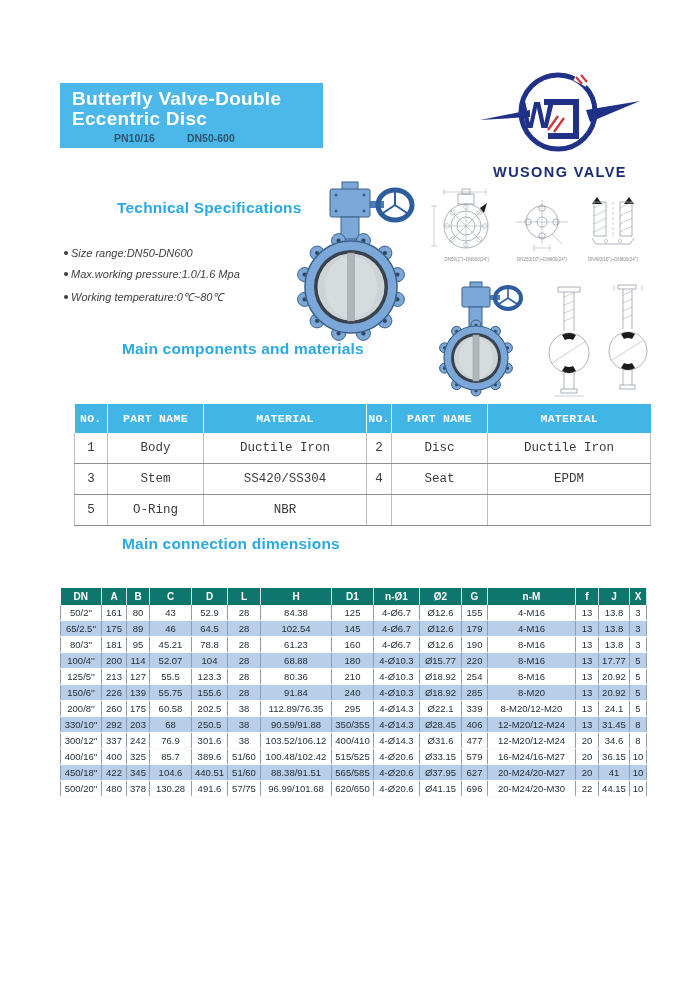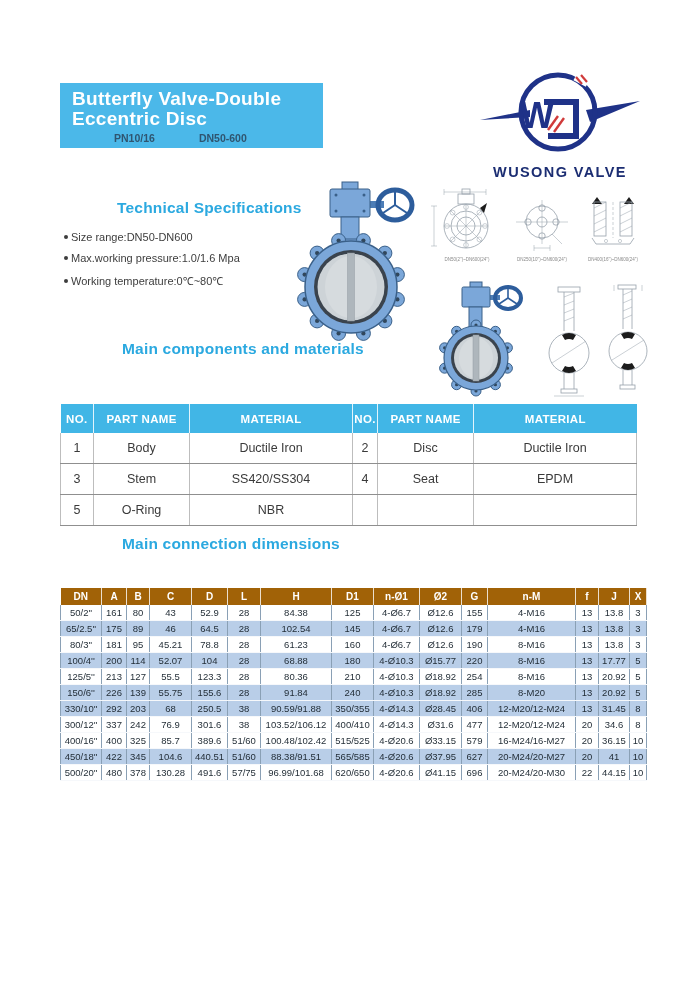--- a/index.html
+++ b/index.html
@@ -3,57 +3,57 @@
 <meta charset="utf-8">
 <style>
   html,body{margin:0;padding:0;background:#ffffff;}
   .page{position:relative;width:700px;height:941px;background:#fff;overflow:hidden;
         font-family:"Liberation Sans",sans-serif;}
 
   
   .banner{position:absolute;left:60px;top:83px;width:263px;height:65px;background:#4BB8E9;
           box-sizing:border-box;padding:6px 10px 0 12px;}
   .banner-title{font-size:19px;font-weight:700;color:#fff;line-height:20px;letter-spacing:.3px;}
-  .banner-sub{margin-top:3px;font-size:10.5px;font-weight:700;color:#2F5570;display:flex;gap:44px;padding-left:42px;}
+  .banner-sub{margin-top:3px;font-size:10.5px;font-weight:700;color:#2F5570;display:flex;gap:32px;padding-left:42px;}
 
   
   .logo{position:absolute;left:478px;top:64px;width:164px;text-align:center;}
   .brand{font-size:14.5px;font-weight:700;color:#1B2D72;letter-spacing:1.4px;margin-top:0;white-space:nowrap;}
 
   .section-heading{position:absolute;font-size:15.5px;font-weight:600;color:#2BA9E0;letter-spacing:.2px;white-space:nowrap;margin-left:47px;}
   #h-specs{left:70px;top:199px;}
   #h-comp{left:75px;top:340px;}
   #h-dim{left:75px;top:535px;}
 
   
-  .specs{position:absolute;left:64px;top:231px;}
+  .specs{position:absolute;left:64px;top:247px;font-style:italic;}
   .bullet-row{display:flex;align-items:center;margin-bottom:9px;font-size:11px;color:#3d3d3d;white-space:nowrap;}
   .dot{width:4px;height:4px;border-radius:50%;background:#3d3d3d;margin-right:3px;flex:0 0 auto;}
 
   
   .abs{position:absolute;}
   .fig{position:absolute;text-align:center;}
   .fig .cap{font-size:4.5px;color:#8a8a8a;margin-top:1px;white-space:nowrap;letter-spacing:0;}
   .ln{stroke:#97A1AB;stroke-width:.8;fill:none;}
   .lnt{stroke:#97A1AB;stroke-width:.5;fill:none;}
 
   
-  .comp-table{position:absolute;left:60px;top:404px;width:576px;border-collapse:collapse;table-layout:fixed;}
+  .comp-table{position:absolute;left:74px;top:404px;width:576px;border-collapse:collapse;table-layout:fixed;font-family:Liberation Mono, monospace;}
   .comp-table th{background:#41B6E6;color:#fff;font-size:11.5px;font-weight:700;height:27px;
                  border-right:1px solid rgba(255,255,255,.85);letter-spacing:.3px;}
   .comp-table th:last-child{border-right:none;}
   .comp-table td{height:28px;font-size:12.5px;color:#3a3a3a;text-align:center;
                  border-right:1px solid #bdbdbd;border-bottom:1px solid #8f8f8f;background:#fff;}
   .comp-table td:first-child{border-left:1px solid #bdbdbd;}
   .comp-table td:last-child{border-right:1px solid #bdbdbd;}
 
   
   .dim-table{position:absolute;left:60px;top:588px;width:586px;border-collapse:collapse;table-layout:fixed;
              border-bottom:1px solid #8aa0b5;}
-  .dim-table th{background:#a16207;color:#fff;font-size:10px;font-weight:700;height:17px;
+  .dim-table th{background:#0f766e;color:#fff;font-size:10px;font-weight:700;height:17px;
                 border-right:1px solid rgba(255,255,255,.8);padding:0;}
   .dim-table td{height:15px;font-size:9.5px;color:#1f2a33;text-align:center;padding:0;white-space:nowrap;
                 border-right:1px solid #8aa0b5;border-bottom:1px solid #f6f8fb;background:#fff;}
   .dim-table td:first-child{border-left:1px solid #8aa0b5;}
   .dim-table tr.alt td{background:#B9CEE8;}
 </style>
 </head>
 <body>
 
 <div class="page">
@@ -494,20 +494,37 @@
           <td>91.84</td>
           <td>240</td>
           <td>4-Ø10.3</td>
           <td>Ø18.92</td>
           <td>285</td>
           <td>8-M20</td>
           <td>13</td>
           <td>20.92</td>
           <td>5</td>
         </tr>
+        <tr>
+          <td>200/8''</td>
+          <td>260</td>
+          <td>175</td>
+          <td>60.58</td>
+          <td>202.5</td>
+          <td>38</td>
+          <td>112.89/76.35</td>
+          <td>295</td>
+          <td>4-Ø14.3</td>
+          <td>Ø22.1</td>
+          <td>339</td>
+          <td>8-M20/12-M20</td>
+          <td>13</td>
+          <td>24.1</td>
+          <td>5</td>
+        </tr>
         <tr class="alt">
           <td>330/10''</td>
           <td>292</td>
           <td>203</td>
           <td>68</td>
           <td>250.5</td>
           <td>38</td>
           <td>90.59/91.88</td>
           <td>350/355</td>
           <td>4-Ø14.3</td>

